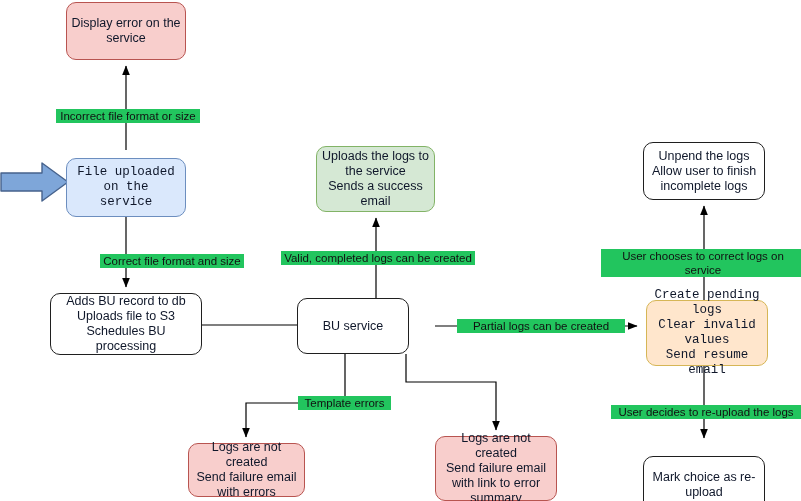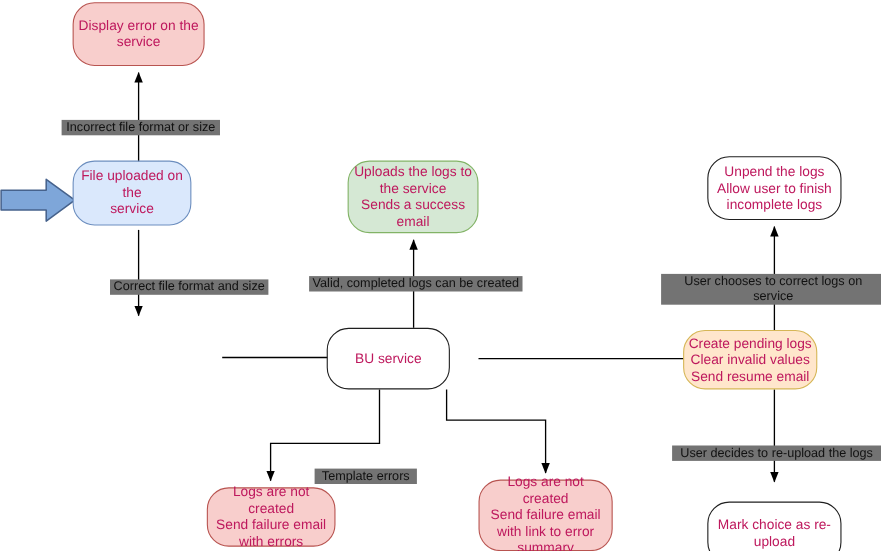--- a/index.html
+++ b/index.html
@@ -21,45 +21,45 @@
     position: absolute;
     left: 0;
     top: 0;
     width: 801px;
     height: 501px;
   }
   .node {
     position: absolute;
     box-sizing: border-box;
     border: 1px solid #1f1f1f;
-    border-radius: 20px;
+    border-radius: 10px;
     display: flex;
     align-items: center;
     justify-content: center;
     text-align: center;
     font-size: 12.5px;
     line-height: 15px;
-    color: #be185d;
+    color: #0f172a;
     white-space: pre-line;
     padding: 0 4px;
     z-index: 3;
   }
   .node-white  { background: #ffffff; }
   .node-pink   { background: #f8cecc; border-color: #b85450; }
   .node-blue   { background: #dae8fc; border-color: #6c8ebf; }
   .node-green  { background: #d5e8d4; border-color: #82b366; }
   .node-yellow { background: #ffe6cc; border-color: #d6b656; }
 
   .edge-label {
     position: absolute;
     font-size: 11.5px;
     line-height: 14px;
     color: #111111;
     text-align: center;
-    background: #737373;
+    background: #22c55e;
     white-space: pre-line;
     padding: 0 2px;
     z-index: 4;
   }
   .block-arrow {
     position: absolute;
     z-index: 2;
   }
 </style>
 </head>
@@ -95,36 +95,39 @@
     </g>
   </svg>
 
   <svg class="block-arrow" style="left:0px; top:161px;" width="70" height="42" viewBox="0 0 70 42" xmlns="http://www.w3.org/2000/svg">
     <path d="M1,12 L42,12 L42,2 L68,21 L42,40 L42,30 L1,30 Z" fill="#7ea6d9" stroke="#46628c" stroke-width="1.4" stroke-linejoin="round"></path>
   </svg>
 
   <div class="node node-pink" style="left:66px; top:2px; width:120px; height:58px;">Display error on the
 service</div>
 
-  <div class="node node-blue" style="left:66px; top:146px; width:108px; height:59px;">File uploaded on the
+  <div class="node node-blue" style="left:66px; top:158px; width:120px; height:59px;font-family:Liberation Mono, monospace;">File uploaded on the
 service</div>
 
+  <div class="node node-white" style="left:50px; top:293px; width:152px; height:62px;">Adds BU record to db
+Uploads file to S3
+Schedules BU processing</div>
 
   <div class="node node-green" style="left:316px; top:146px; width:119px; height:66px;">Uploads the logs to
 the service
 Sends a success
 email</div>
 
   <div class="node node-white" style="left:297px; top:298px; width:112px; height:56px;">BU service</div>
 
   <div class="node node-white" style="left:643px; top:142px; width:122px; height:58px;">Unpend the logs
 Allow user to finish
 incomplete logs</div>
 
-  <div class="node node-yellow" style="left:621px; top:300px; width:122px; height:54px;">Create pending logs
+  <div class="node node-yellow" style="left:646px; top:300px; width:122px; height:66px;font-family:Liberation Mono, monospace;">Create pending logs
 Clear invalid values
 Send resume email</div>
 
   <div class="node node-pink" style="left:188px; top:443px; width:117px; height:54px;">Logs are not created
 Send failure email
 with errors</div>
 
   <div class="node node-pink" style="left:435px; top:436px; width:122px; height:65px;">Logs are not created
 Send failure email
 with link to error
@@ -132,21 +135,22 @@
 
   <div class="node node-white" style="left:643px; top:456px; width:122px; height:57px;">Mark choice as re-
 upload</div>
 
   <div class="edge-label" style="left:56px; top:109px; width:140px;">Incorrect file format or size</div>
 
   <div class="edge-label" style="left:56px; top:254px; width:140px;margin-left:44px;">Correct file format and size</div>
 
   <div class="edge-label" style="left:281px; top:251px; width:190px;">Valid, completed logs can be created</div>
 
+  <div class="edge-label" style="left:457px; top:319px; width:164px;">Partial logs can be created</div>
 
   <div class="edge-label" style="left:601px; top:249px; width:200px;">User chooses to correct logs on service</div>
 
-  <div class="edge-label" style="left:286px; top:396px; width:89px;margin-top:30px;">Template errors</div>
+  <div class="edge-label" style="left:298px; top:396px; width:89px;">Template errors</div>
 
 
   <div class="edge-label" style="left:611px; top:405px; width:186px;">User decides to re-upload the logs</div>
 
 </div>
 
 </body></html>

